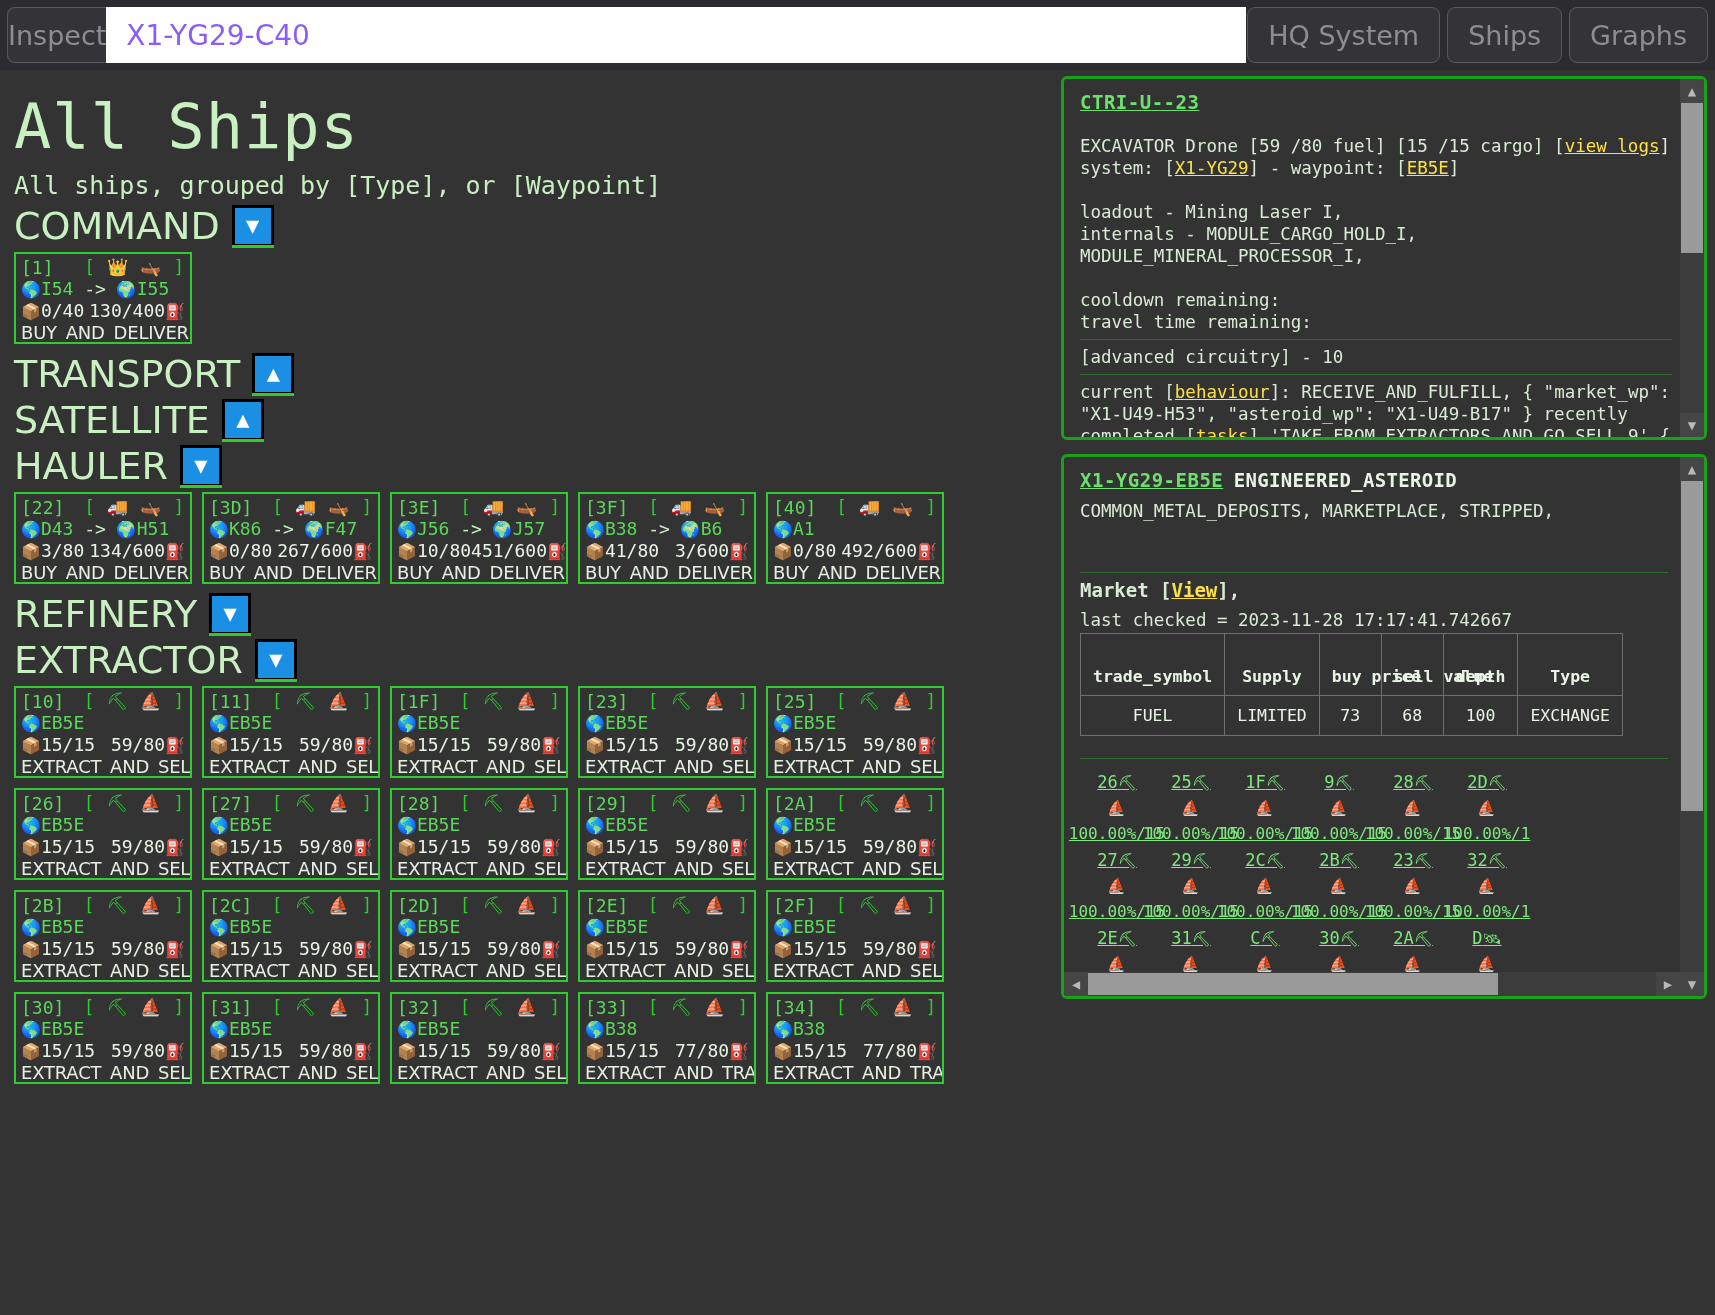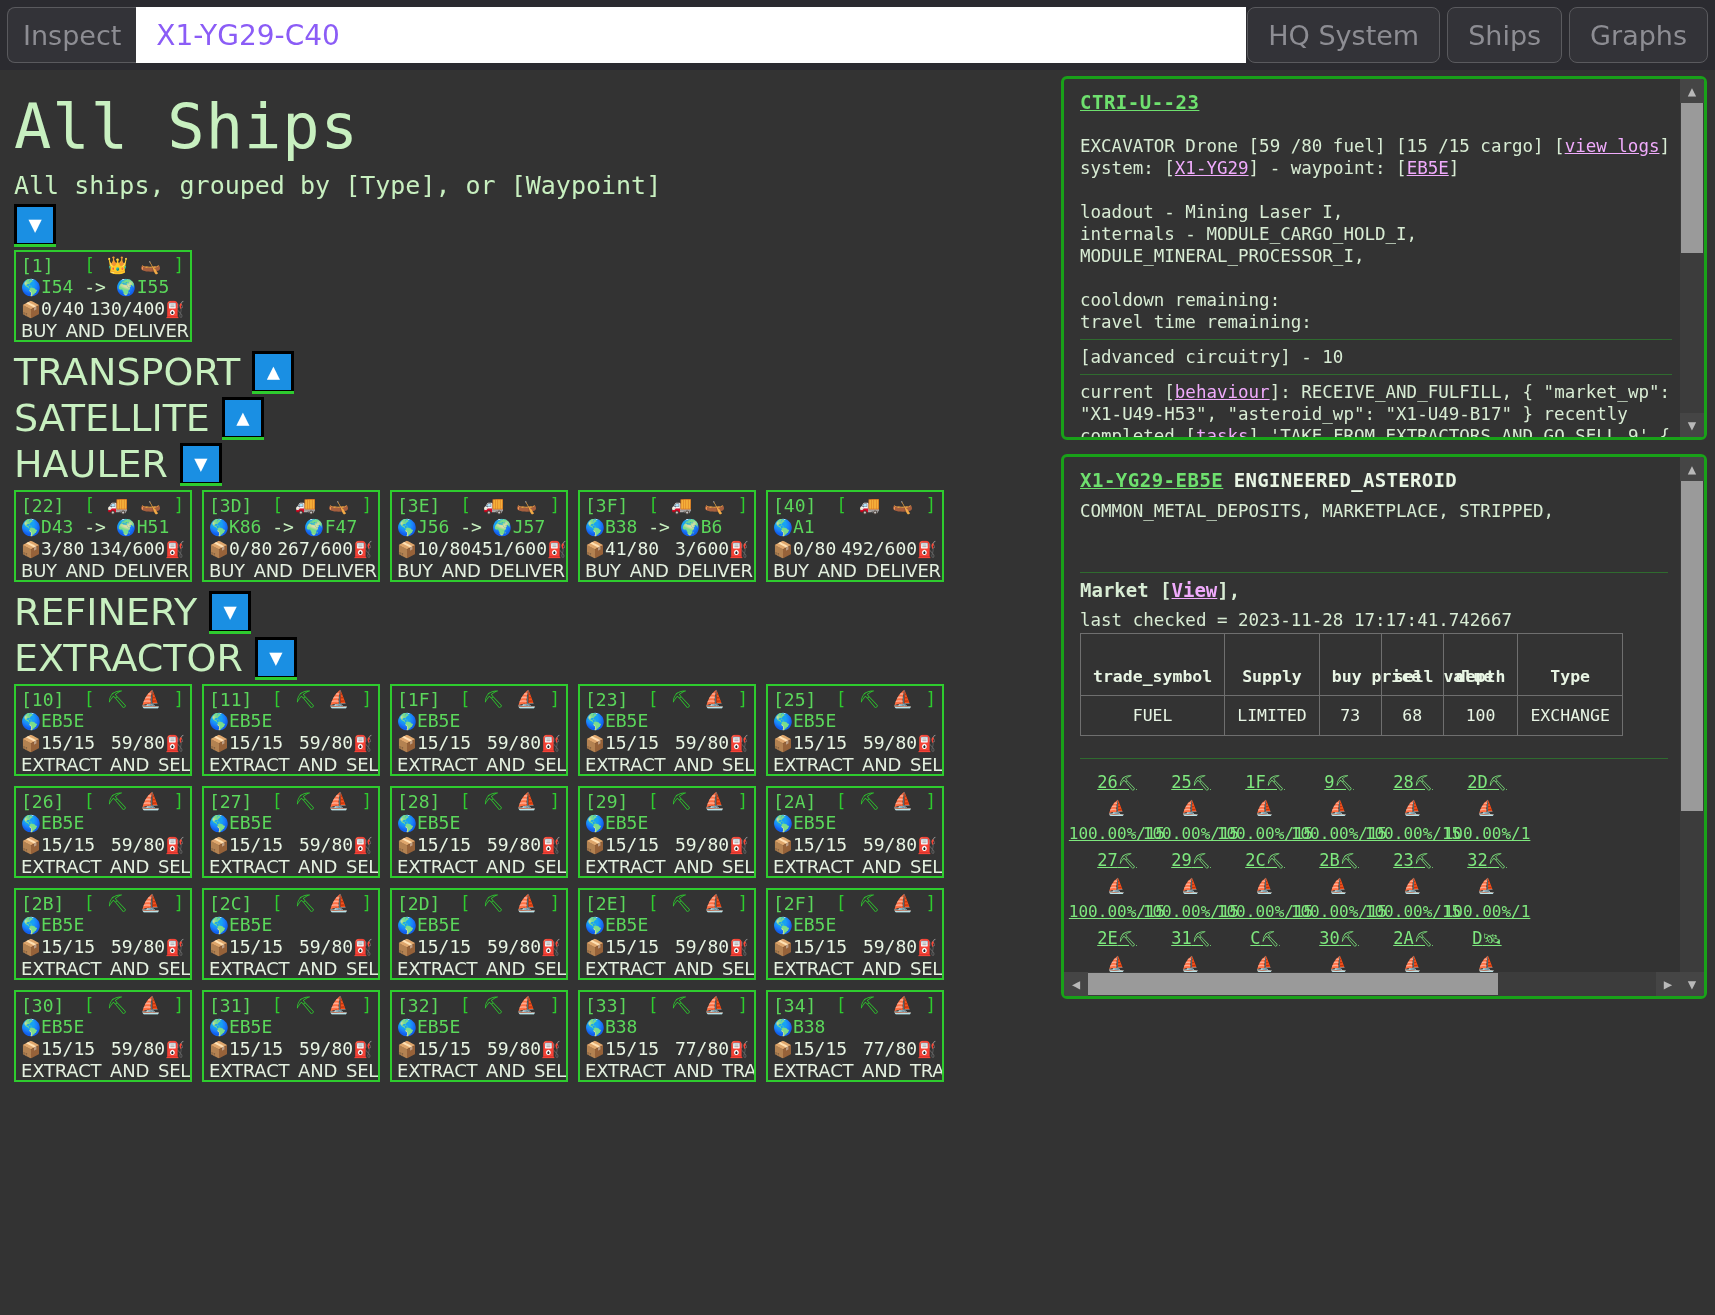--- a/index.html
+++ b/index.html
@@ -25,21 +25,21 @@
     color: #8d8d93;
     font-family: "DejaVu Sans", sans-serif;
     font-size: 27px;
     padding: 10px 20px;
     height: 56px;
     display: flex;
     align-items: center;
     justify-content: center;
     cursor: pointer;
   }
-  #inspect-btn { border-radius: 8px 0 0 8px; border-right: none; padding: 10px 15px;}
+  #inspect-btn { border-radius: 8px 0 0 8px; border-right: none; padding: 10px 0;}
   .addr-input {
     flex: 1;
     height: 56px;
     background: #ffffff;
     border: none;
     color: #8b5cf6;
     font-family: "DejaVu Sans", sans-serif;
     font-size: 28px;
     padding: 0 20px;
     outline: none;
@@ -163,21 +163,21 @@
   #ship-panel { height: 364px; }
   #wp-panel { height: 545px; }
   .panel-title {
     color: #6ee06e;
     font-weight: bold;
     text-decoration: underline;
     font-size: 19px;
     letter-spacing: 0.5px;
   }
   .wp-type { color: #e8f5e4; font-weight: bold; font-size: 19px; letter-spacing: .3px;}
-  .lnk { color: #f0abfc; text-decoration: underline; cursor: pointer; }
+  .lnk { color: #fde047; text-decoration: underline; cursor: pointer; }
   .blank { height: 22px; }
   hr.sep { border: none; border-top: 1px solid #2f6b2f; margin: 6px 0; }
   .scrollbar {
     position: absolute; right: 0; top: 0; bottom: 0; width: 24px;
     background: #3c3c3c;
     display: flex; flex-direction: column; align-items: center;
   }
   .sb-arrow {
     width: 24px; height: 24px; color: #b9b9b9; font-size: 14px;
     display: flex; align-items: center; justify-content: center;
@@ -239,20 +239,21 @@
   </div>
 </div>
 
 <div class="page">
 
   <div class="left">
     <h1 class="title">All Ships</h1>
     <div class="subtitle">All ships, grouped by [Type], or [Waypoint]</div>
     <div id="groups-container">
         <div class="group-head">
+          <div class="group-name">COMMAND</div>
           <div class="toggle">▼</div>
         </div>
         <div class="cards">
           <div class="card">
             <div class="card-row">
               <span class="cid">[1]</span>
               <span class="icons">[ 👑  🛶 ]</span>
             </div>
             <div class="card-row">
               <span><span class="emoji">🌎</span><span class="wp">I54</span><span class="arrow"> -&gt; </span><span class="emoji">🌍</span><span class="wp">I55</span></span>

